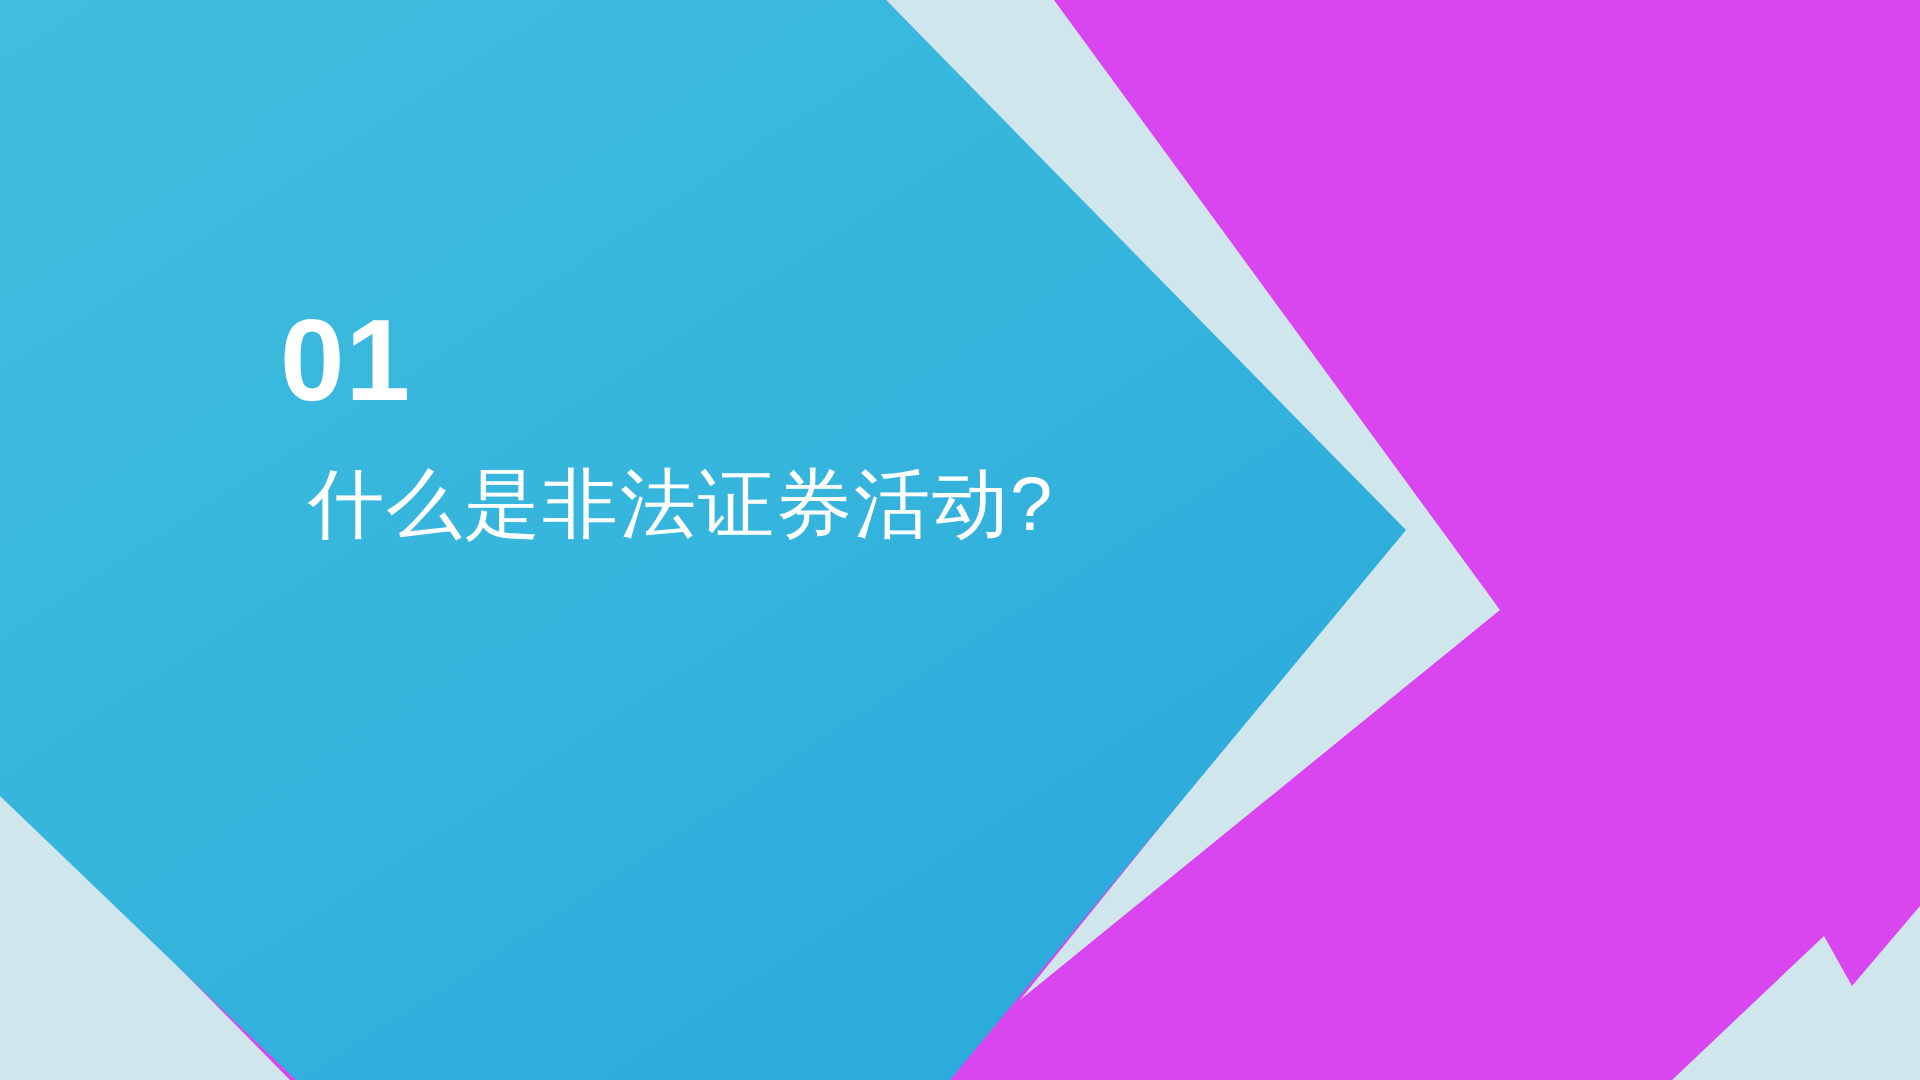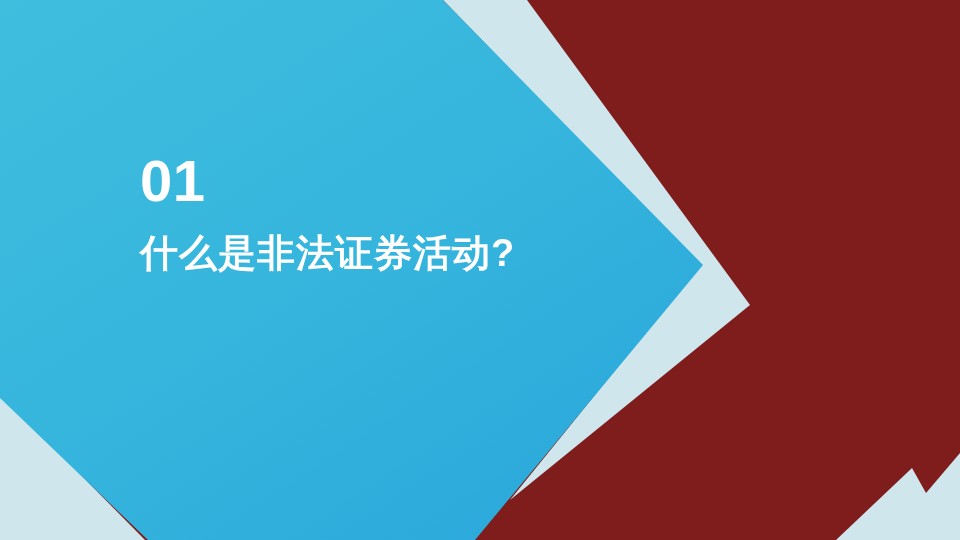--- a/index.html
+++ b/index.html
@@ -7,21 +7,21 @@
     padding: 0;
     background: #ffffff;
   }
   body {
     font-family: "Liberation Sans", "DejaVu Sans", sans-serif;
   }
   .slide {
     position: relative;
     width: 960px;
     height: 540px;
-    background: #7f1d1d;
+    background: #d946ef;
     overflow: hidden;
   }
   .slide-svg {
     position: absolute;
     left: 0;
     top: 0;
     width: 960px;
     height: 540px;
     display: block;
   }
@@ -35,25 +35,25 @@
     font-size: 58px;
     font-weight: bold;
     color: #ffffff;
     line-height: 1;
     letter-spacing: 0.5px;
     margin: 0;
     padding: 0;
   }
   .section-title {
     font-size: 38px;
-    font-weight: bold;
+    font-weight: normal;
     color: #ffffff;
     line-height: 1.05;
     letter-spacing: 1px;
-    margin: 0;
+    margin: 14px;
     padding: 0;
     margin-top: 24px;
   }
 </style>
 </head>
 <body>
 
 <div class="slide">
 
   <svg class="slide-svg" viewBox="0 0 960 540" preserveAspectRatio="none">

